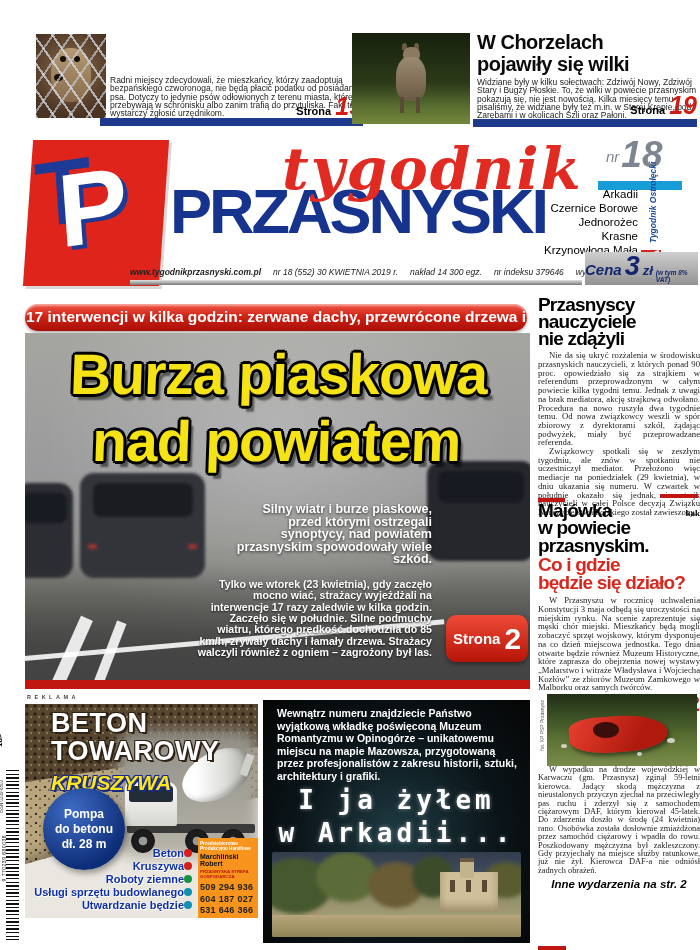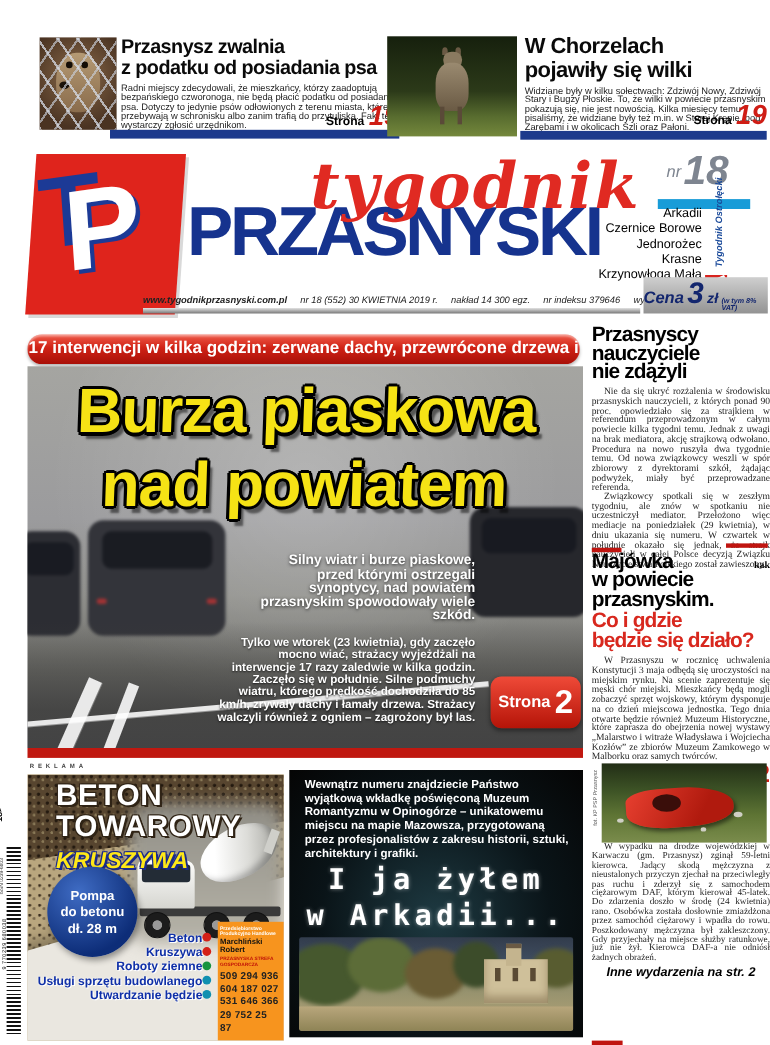--- a/index.html
+++ b/index.html
@@ -93,21 +93,21 @@
      color:#fff;line-height:1.07;text-shadow:0 1px 2px rgba(0,0,0,.75);}
   #photo-strona{position:absolute;right:2px;top:282px;width:82px;height:47px;border-radius:10px;
      background:linear-gradient(#ef4a38,#b51408);display:flex;align-items:center;justify-content:center;gap:4px;
      color:#fff;box-shadow:0 2px 4px rgba(0,0,0,.4);}
   #photo-strona .lbl{font-size:15px;font-weight:900;}
   #photo-strona .num{font-size:30px;font-weight:900;line-height:1;}
   #photo-redbar{left:25px;top:680px;width:505px;height:9px;background:#c01810;}
   #reklama{left:27px;top:694px;font-size:5.5px;letter-spacing:3.5px;color:#444;font-weight:700;}
 
   
-  #ad{left:25px;top:704px;width:233px;height:242px;overflow:hidden;background:#b9a67e;}
+  #ad{left:25px;top:704px;width:233px;height:214px;overflow:hidden;background:#b9a67e;}
   #ad .speck{position:absolute;inset:0;
      background-image:radial-gradient(circle at 2px 2px,#3a2d1e 1px,transparent 1.6px),
                       radial-gradient(circle at 6px 5px,#7a6a4e 1px,transparent 1.6px);
      background-size:9px 9px;}
   #ad .speck-dark{position:absolute;left:0;top:0;width:100%;height:78px;background:#57452f;
      background-image:radial-gradient(circle at 2px 2px,#241a10 1.2px,transparent 1.8px),
                       radial-gradient(circle at 6px 5px,#8a7a58 1px,transparent 1.5px);
      background-size:8px 8px;clip-path:polygon(0 0,100% 0,100% 55%,0 100%);}
   #ad .sky{position:absolute;left:92px;top:26px;width:141px;height:128px;border-radius:18px;
      background:linear-gradient(#908e86,#b7b4a9);filter:blur(7px);}
@@ -204,22 +204,20 @@
 
 <div id="page">
 
   <div class="abs" id="dog-photo">
     <div class="head"></div>
     <div class="eye" style="left:24px;"></div>
     <div class="eye" style="left:38px;"></div>
     <div class="nose"></div>
     <div class="fence"></div>
   </div>
-  <div class="abs tz-title pre" style="left:110px;top:33px;width:255px;">Przasnysz zwalnia
-z podatku od posiadania psa</div>
   <div class="abs tz-body" style="left:110px;top:76px;width:253px;">Radni miejscy zdecydowali, że mieszkańcy, którzy zaadoptują bezpańskiego czworonoga, nie będą płacić podatku od posiadania psa. Dotyczy to jedynie psów odłowionych z terenu miasta, które przebywają w schronisku albo zanim trafią do przytuliska. Fakt ten wystarczy zgłosić urzędnikom.</div>
   <div class="abs tz-strona" style="left:243px;top:95px;width:120px;">
     <span class="lbl">Strona</span>
     <span class="num">19</span>
   </div>
   <div class="abs blue-bar" style="left:100px;top:118px;width:263px;"></div>
 
   <div class="abs" id="wolf-photo">
     <div class="ear" style="left:50px;"></div>
     <div class="ear" style="left:62px;"></div>

